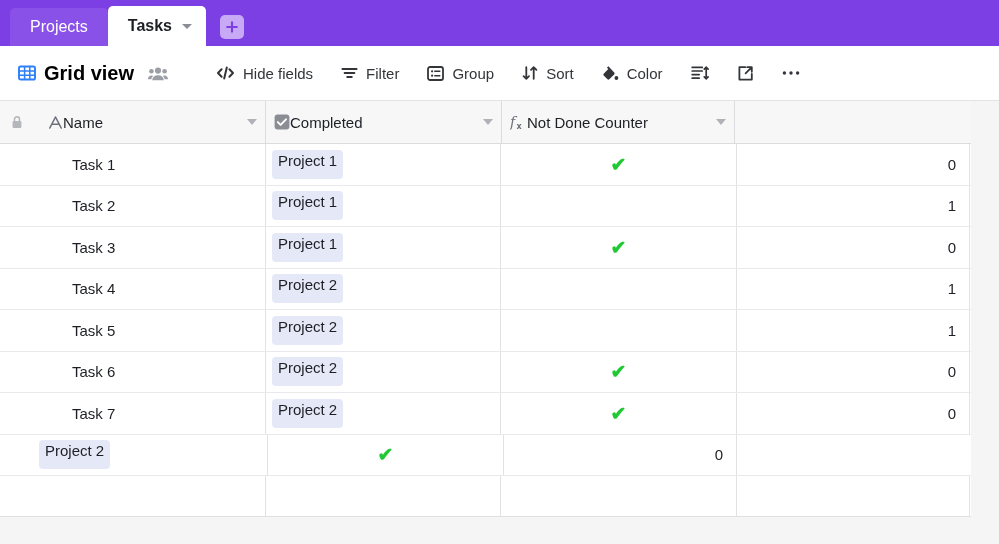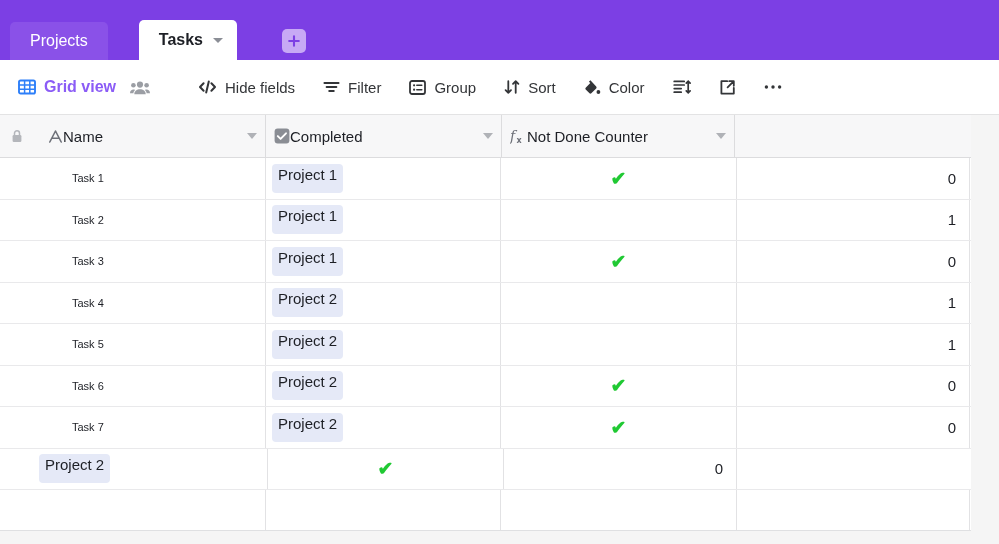--- a/index.html
+++ b/index.html
@@ -6,27 +6,26 @@
   html, body {
     width: 999px; height: 544px;
     font-family: "Liberation Sans", sans-serif;
     background: #ffffff;
     overflow: hidden;
     -webkit-font-smoothing: antialiased;
   }
 
   
   #tabbar {
-    height: 60px;
+    height: 46px;
     background: #7c3fe4;
     display: flex;
     align-items: flex-end;
     padding-left: 10px;
     position: relative;
-    gap: 31px;
   }
   .tab {
     height: 38px;
     display: flex;
     align-items: center;
     padding: 0 20px;
     font-size: 16px;
     color: #ffffff;
     border-radius: 5px 5px 0 0;
     cursor: pointer;
@@ -75,21 +74,21 @@
     padding: 0 7px;
     border-radius: 4px;
     cursor: pointer;
     color: #333538;
     font-size: 15px;
     white-space: nowrap;
   }
   .tb-item .lbl { margin-left: 8px; }
   .tb-gap-lg { width: 34px; }
   .tb-gap-sm { width: 14px; }
-  #grid-view-label { font-weight: 700; font-size: 16px; color: #8b5cf6; }
+  #grid-view-label { font-weight: 700; font-size: 20px; color: #000000; }
 
   
   #gridwrap {
     position: relative;
     height: 443px;
     background: #f5f5f5;
     overflow: hidden;
   }
   #grid { width: 971px; background: #ffffff; }
 
@@ -125,21 +124,21 @@
     border-left: 5px solid transparent;
     border-right: 5px solid transparent;
     border-top: 6px solid #b0b2b7;
     flex: none;
   }
 
   .body-row { border-bottom: 1px solid #e9e9eb; }
   .body-row .cell { border-right: 1px solid #e2e2e4; }
   .body-row .c-gutter { border-right: none; }
 
-  .task-name { font-size: 11px; color: #1d1f25; padding-left: 32px; text-align: right; }
+  .task-name { font-size: 15px; color: #1d1f25; padding-left: 32px; text-align: right; }
   .tag {
     display: inline-block;
     background: #e5e9f7;
     color: #1d1f25;
     font-size: 15px;
     border-radius: 4px;
     padding: 2px 6px 9px 6px;
     line-height: 18px;
   }
   .check { color: #20c933; font-size: 19px; font-weight: bold; line-height: 1; }

